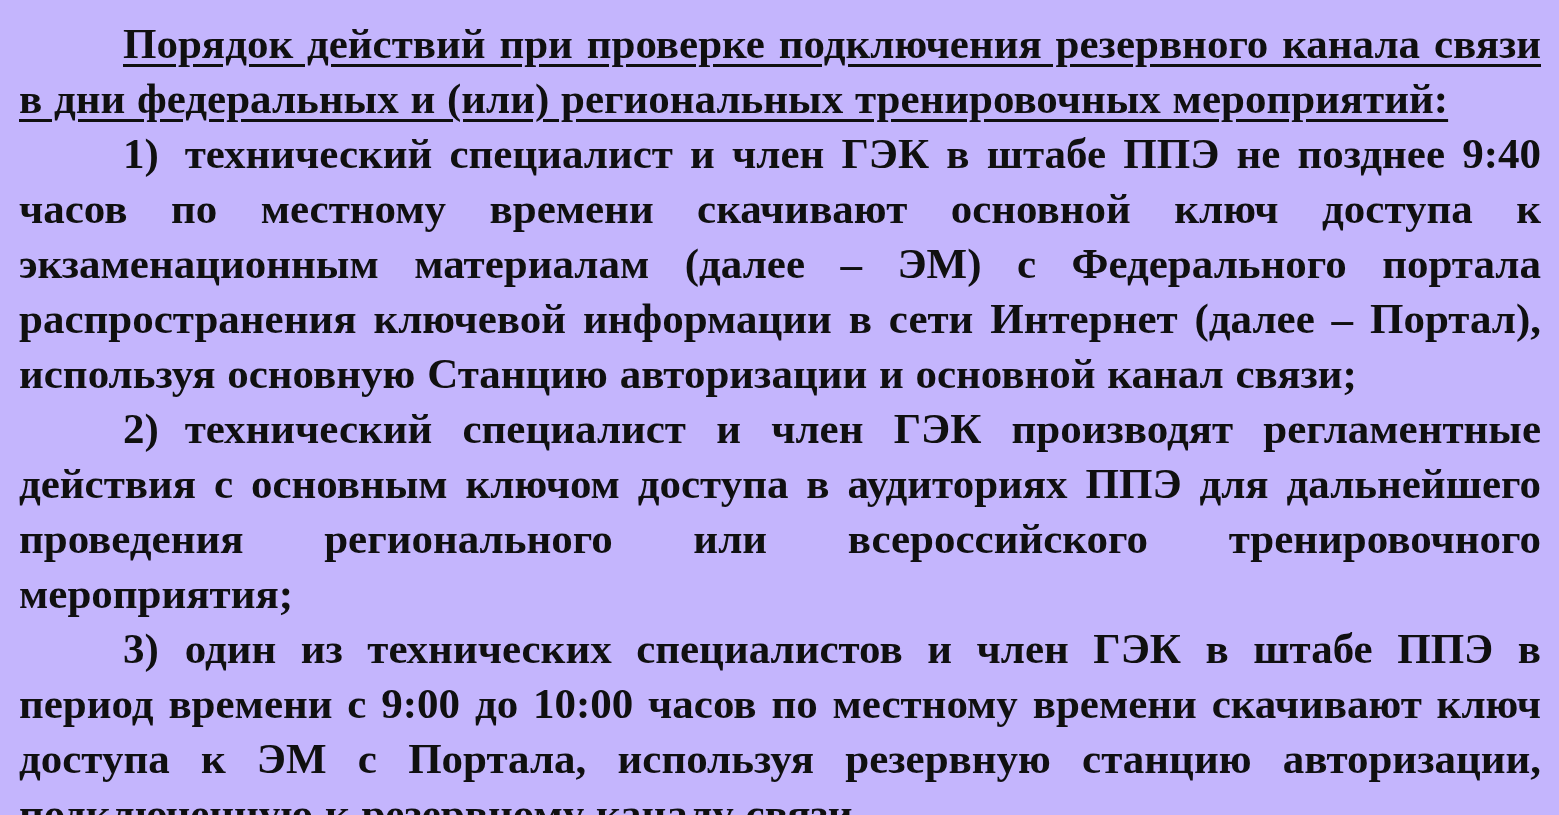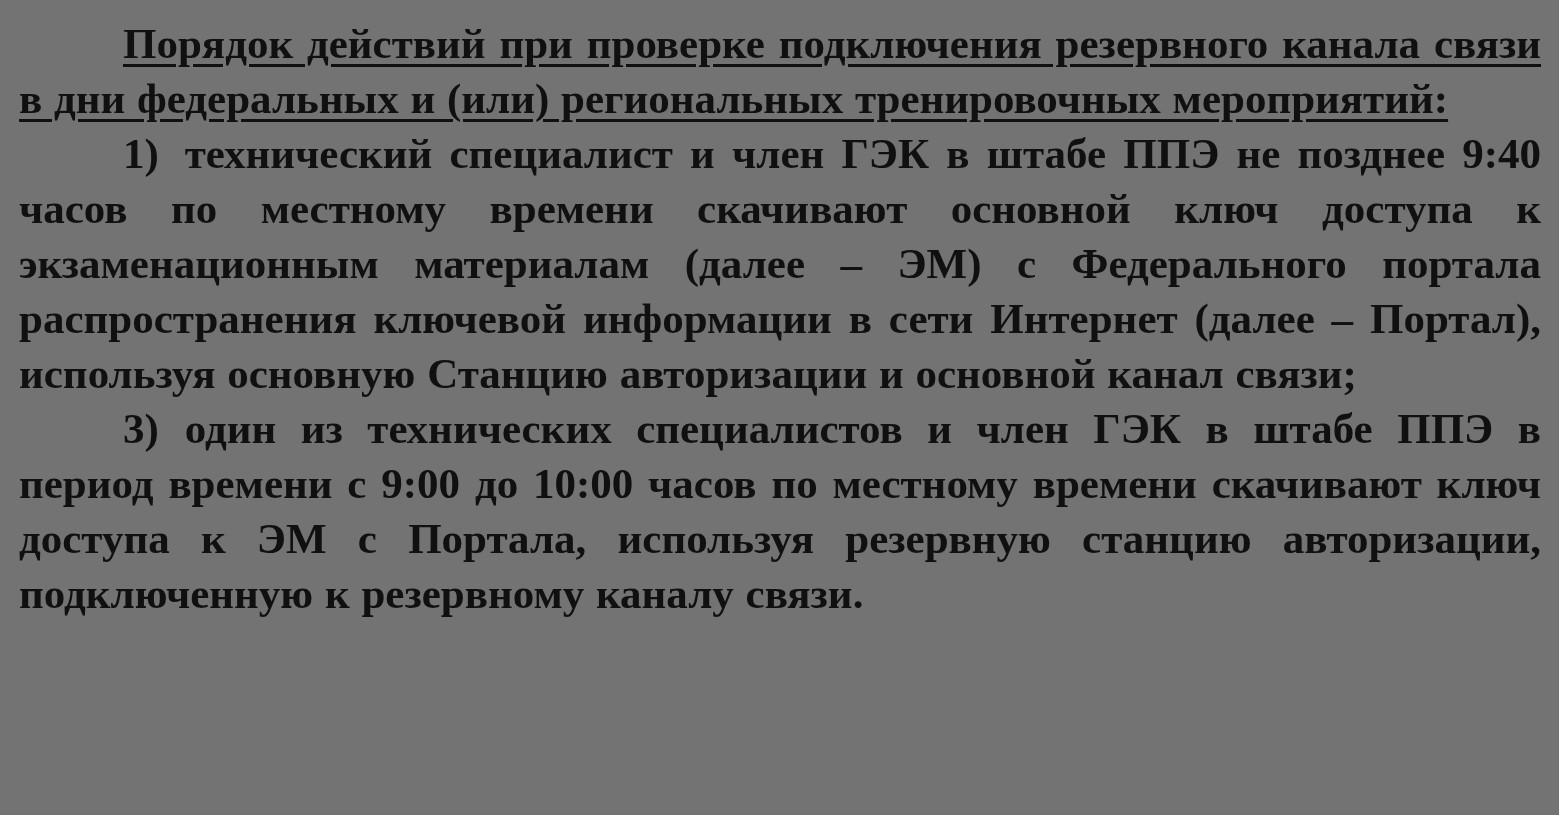--- a/index.html
+++ b/index.html
@@ -9,21 +9,21 @@
   body {
     width: 1559px;
     height: 815px;
     background: #ffffff;
     overflow: hidden;
   }
   .page {
     position: relative;
     width: 1559px;
     height: 815px;
-    background: #737373;
+    background: #c4b5fd;
     box-sizing: border-box;
     padding: 16px 18px 0 19px;
     font-family: "Liberation Serif", "DejaVu Serif", serif;
     color: #101010;
     -webkit-font-smoothing: antialiased;
   }
   .doc {
     width: 100%;
   }
   .doc h1,
@@ -55,17 +55,18 @@
 </head>
 <body>
 
 <div class="page">
   <article class="doc">
 
     <h1><span class="u">Порядок действий при проверке подключения резервного канала связи в дни федеральных и (или) региональных тренировочных мероприятий:</span></h1>
 
     <p><span class="item-num">1)</span><span>технический специалист и член ГЭК в штабе ППЭ не позднее 9:40 часов по местному времени скачивают основной ключ доступа к экзаменационным материалам (далее – ЭМ) с Федерального портала распространения ключевой информации в сети Интернет (далее – Портал), используя основную Станцию авторизации и основной канал связи;</span></p>
 
+    <p><span class="item-num">2)</span><span>технический специалист и член ГЭК производят регламентные действия с основным ключом доступа в аудиториях ППЭ для дальнейшего проведения регионального или всероссийского тренировочного мероприятия;</span></p>
 
     <p><span class="item-num">3)</span><span>один из технических специалистов и член ГЭК в штабе ППЭ в период времени с 9:00 до 10:00 часов по местному времени скачивают ключ доступа к ЭМ с Портала, используя резервную станцию авторизации, подключенную к резервному каналу связи.</span></p>
 
   </article>
 </div>
 
 </body></html>

